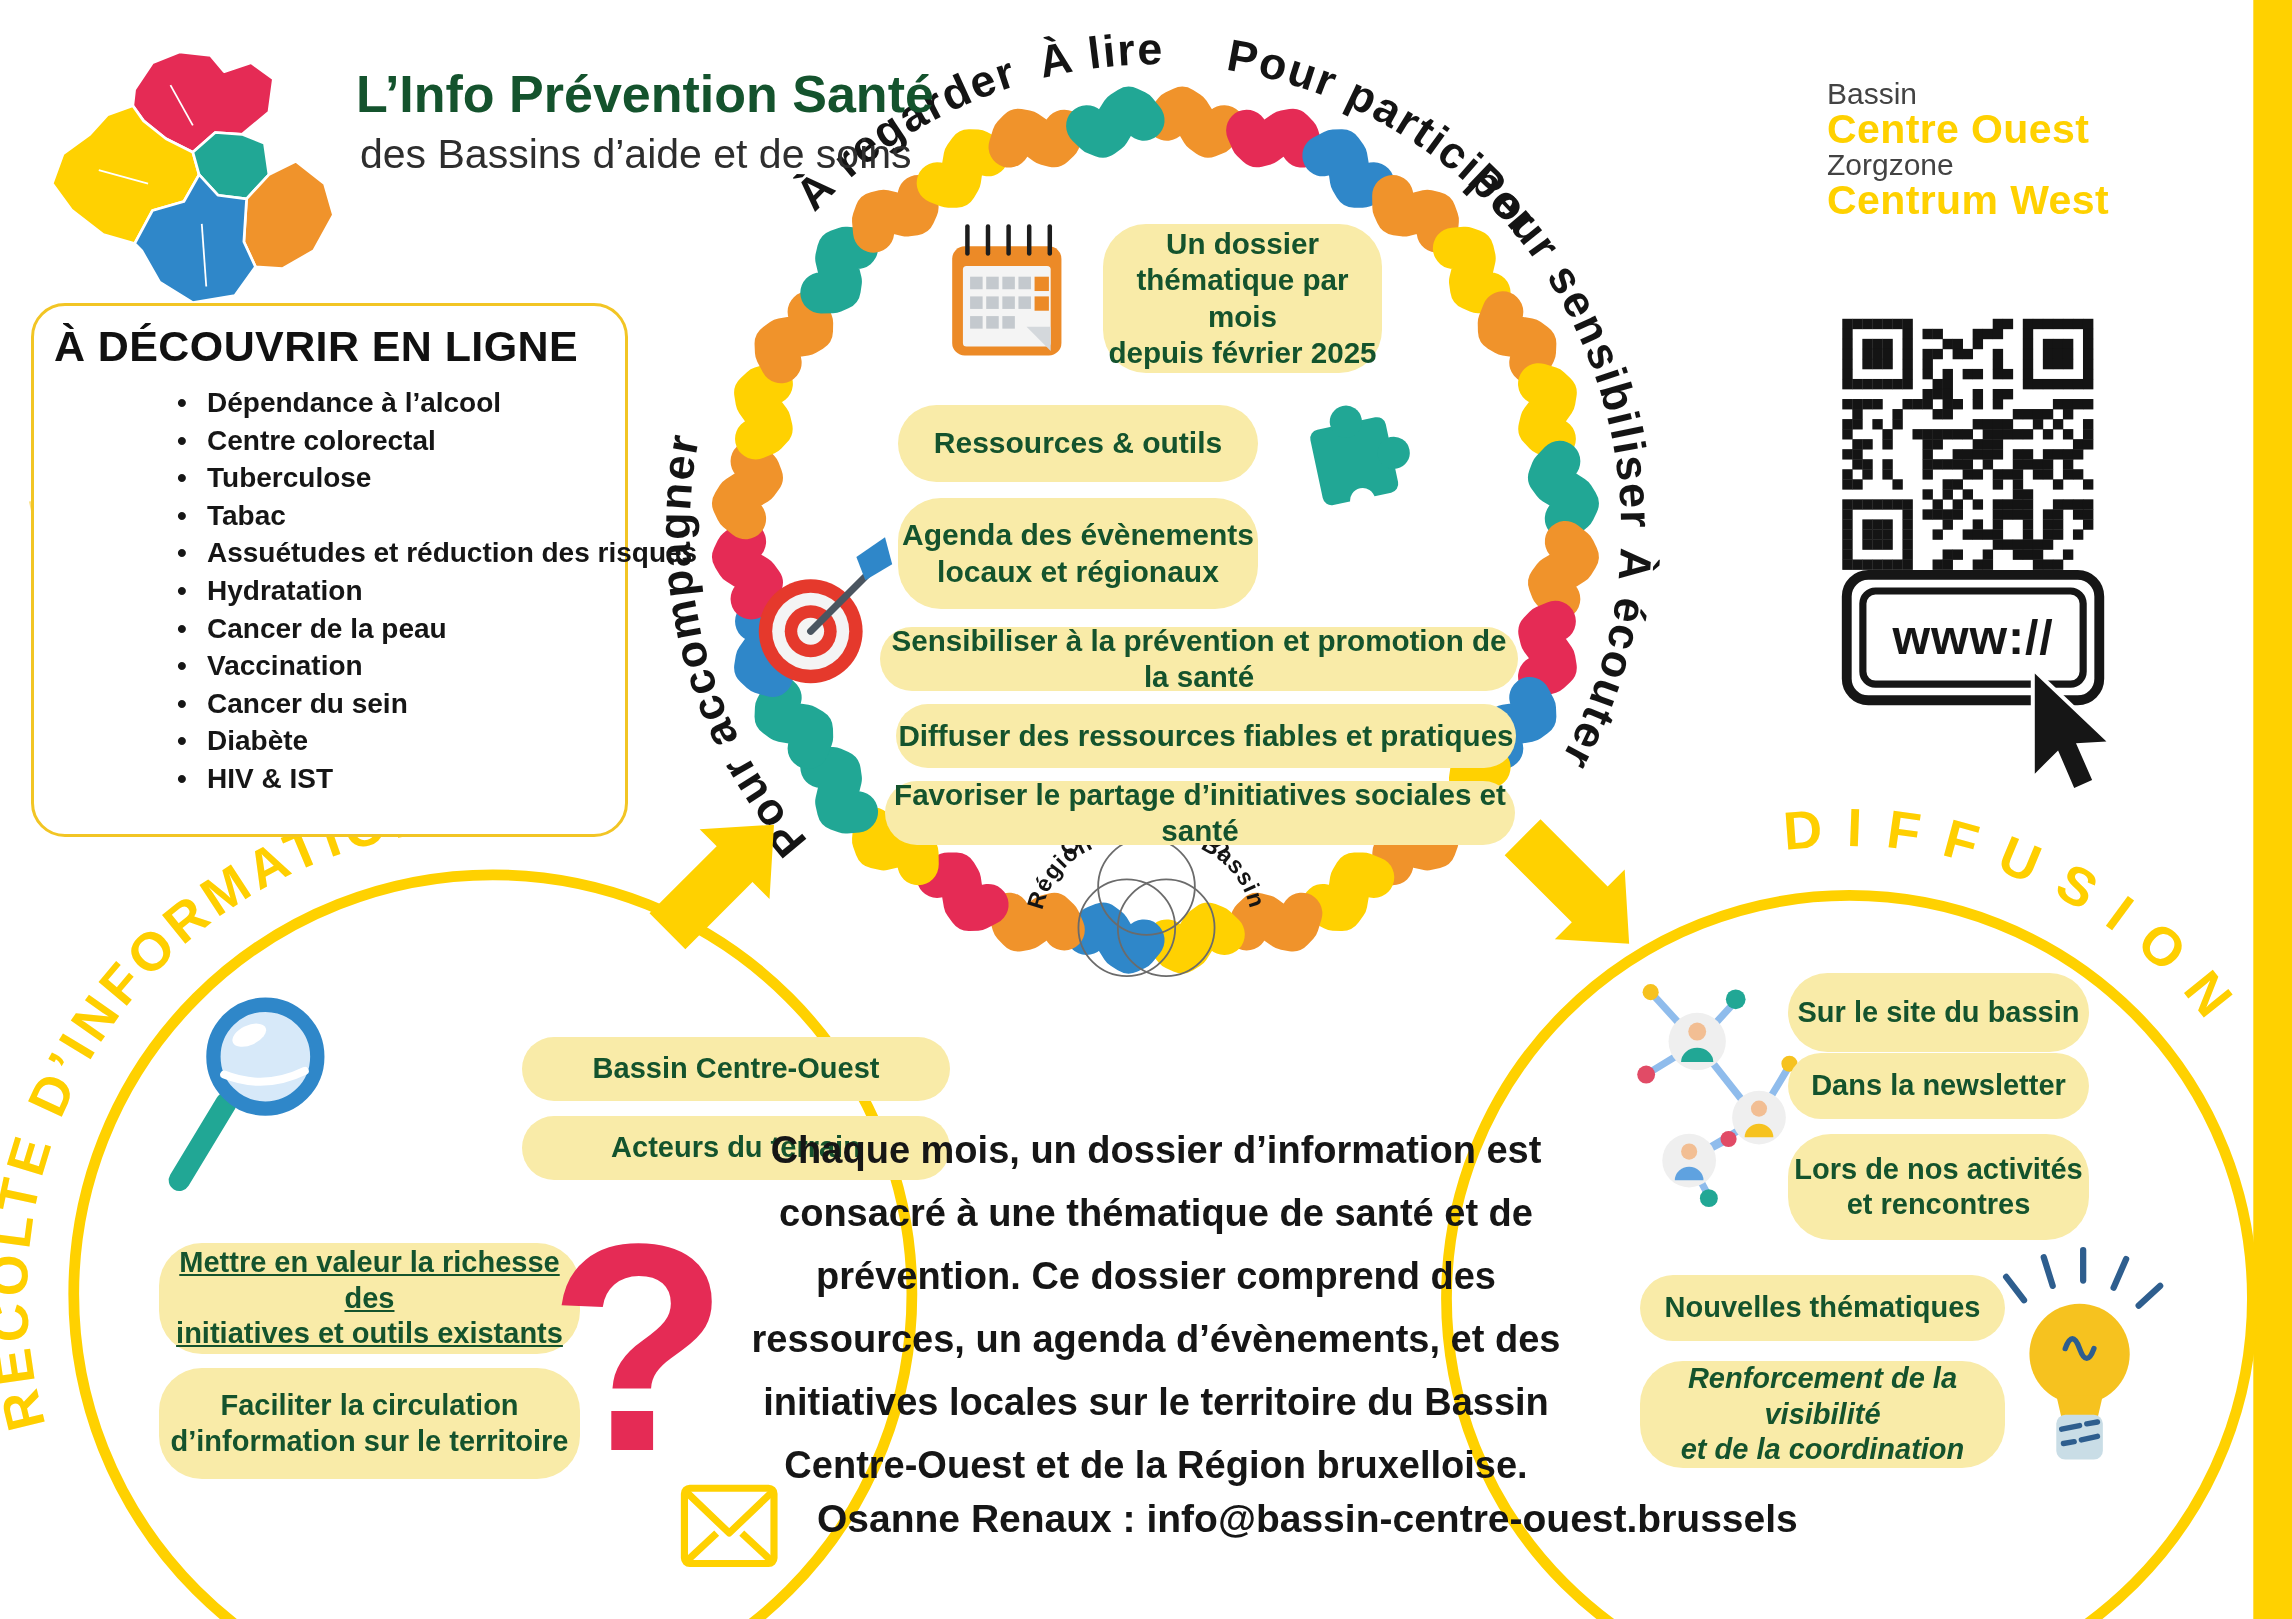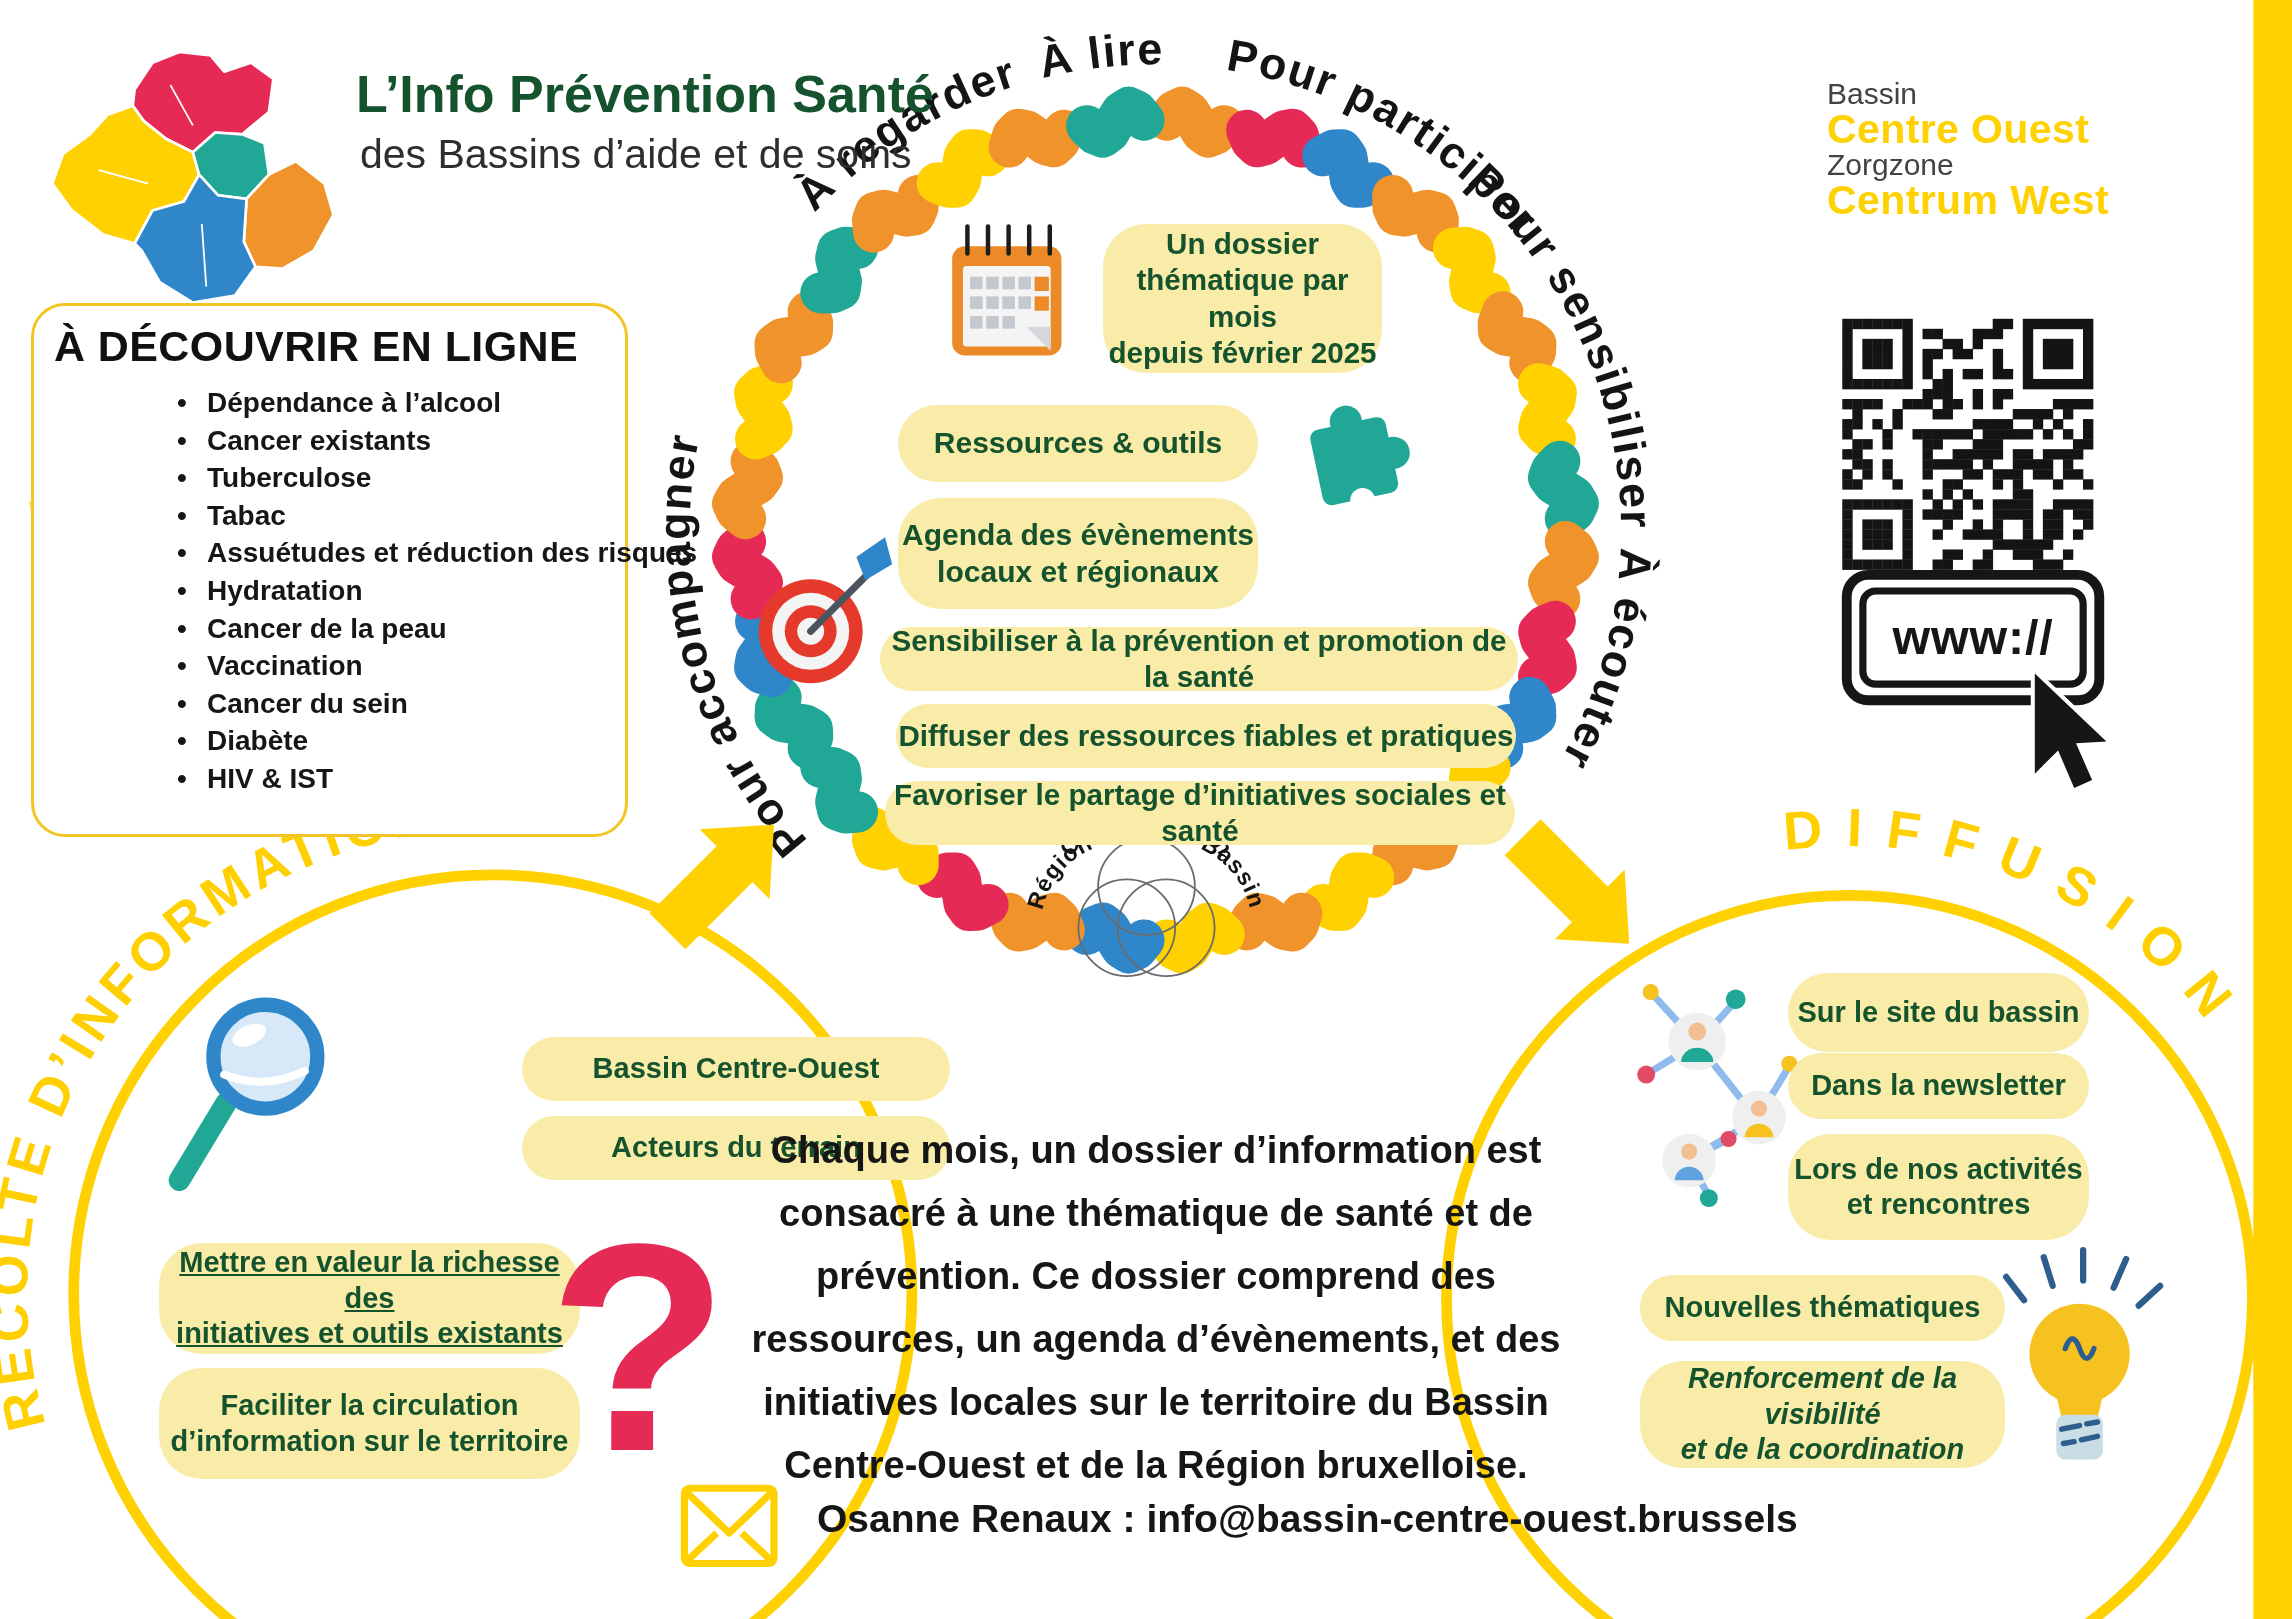--- a/index.html
+++ b/index.html
@@ -572,21 +572,21 @@
   </div>
 
   <div id="discover-box"></div>
   <div class="ov disc-title" style="left:54px;top:322px;">À DÉCOUVRIR EN LIGNE</div>
   <div class="li-row" style="left:177px;top:387px;">
       <span class="li-dot">•</span>
       <span>Dépendance à l’alcool</span>
     </div>
   <div class="li-row" style="left:177px;top:425px;">
       <span class="li-dot">•</span>
-      <span>Cancer existants</span>
+      <span>Centre colorectal</span>
     </div>
   <div class="li-row" style="left:177px;top:462px;">
       <span class="li-dot">•</span>
       <span>Tuberculose</span>
     </div>
   <div class="li-row" style="left:177px;top:500px;">
       <span class="li-dot">•</span>
       <span>Tabac</span>
     </div>
   <div class="li-row" style="left:177px;top:537px;">

